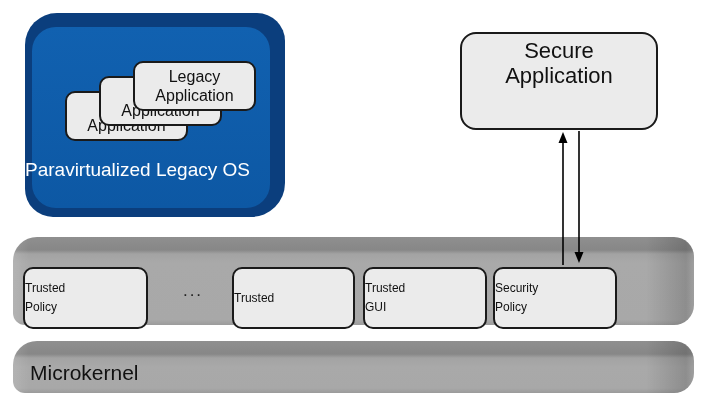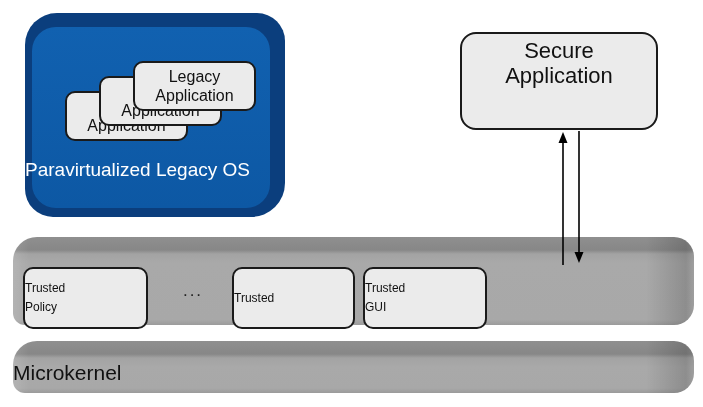--- a/index.html
+++ b/index.html
@@ -46,21 +46,21 @@
   
   .bar{
     position:absolute;left:13px;width:681px;z-index:1;
     background:
       linear-gradient(90deg, rgba(255,255,255,0.12) 0px, rgba(255,255,255,0) 16px),
       linear-gradient(90deg, rgba(0,0,0,0) calc(100% - 48px), rgba(0,0,0,0.16) calc(100% - 8px), rgba(0,0,0,0.06) 100%),
       linear-gradient(180deg, #8F8F8F 0px, #878787 13px, #A3A3A3 17px, #A9A9A9 26px, #A8A8A8 calc(100% - 5px), #9B9B9B 100%);
     border-radius:24px 20px 20px 12px;
   }
   .bar-trusted{top:237px;height:88px;}
-  .bar-micro{top:341px;height:52px;display:flex;align-items:center;padding:12px 0 0 0;}
+  .bar-micro{top:341px;height:52px;display:flex;align-items:center;padding:12px 0 0 17px;}
   .micro-label{font-size:21px;line-height:24px;color:#111;}
 
   
   .svcbox{
     position:absolute;top:267px;height:62px;z-index:2;
     background:#EBEBEB;border:2px solid #1A1A1A;border-radius:10px;
     display:flex;flex-direction:column;align-items:flex-start;justify-content:center;
     font-size:12px;line-height:19px;text-align:center;white-space:nowrap;
   }
   .svc-loader{left:23px;width:125px;}
@@ -114,20 +114,24 @@
 
   <div class="svcbox svc-names">
     <span class="l1">Trusted</span>
   </div>
 
   <div class="svcbox svc-gui">
     <span class="l1">Trusted</span>
     <span class="l2">GUI</span>
   </div>
 
+  <div class="svcbox svc-policy">
+    <span class="l1">Security</span>
+    <span class="l2">Policy</span>
+  </div>
 
   <svg class="arrows" width="50" height="142" viewBox="0 0 50 142">
     <g>
       <line x1="15" y1="139" x2="15" y2="16" stroke="#000" stroke-width="1.6"></line>
       <polygon points="15,6 10.5,17 19.5,17" fill="#000"></polygon>
     </g>
     <g>
       <line x1="31" y1="5" x2="31" y2="127" stroke="#000" stroke-width="1.6"></line>
       <polygon points="31,137 26.5,126 35.5,126" fill="#000"></polygon>
     </g>

